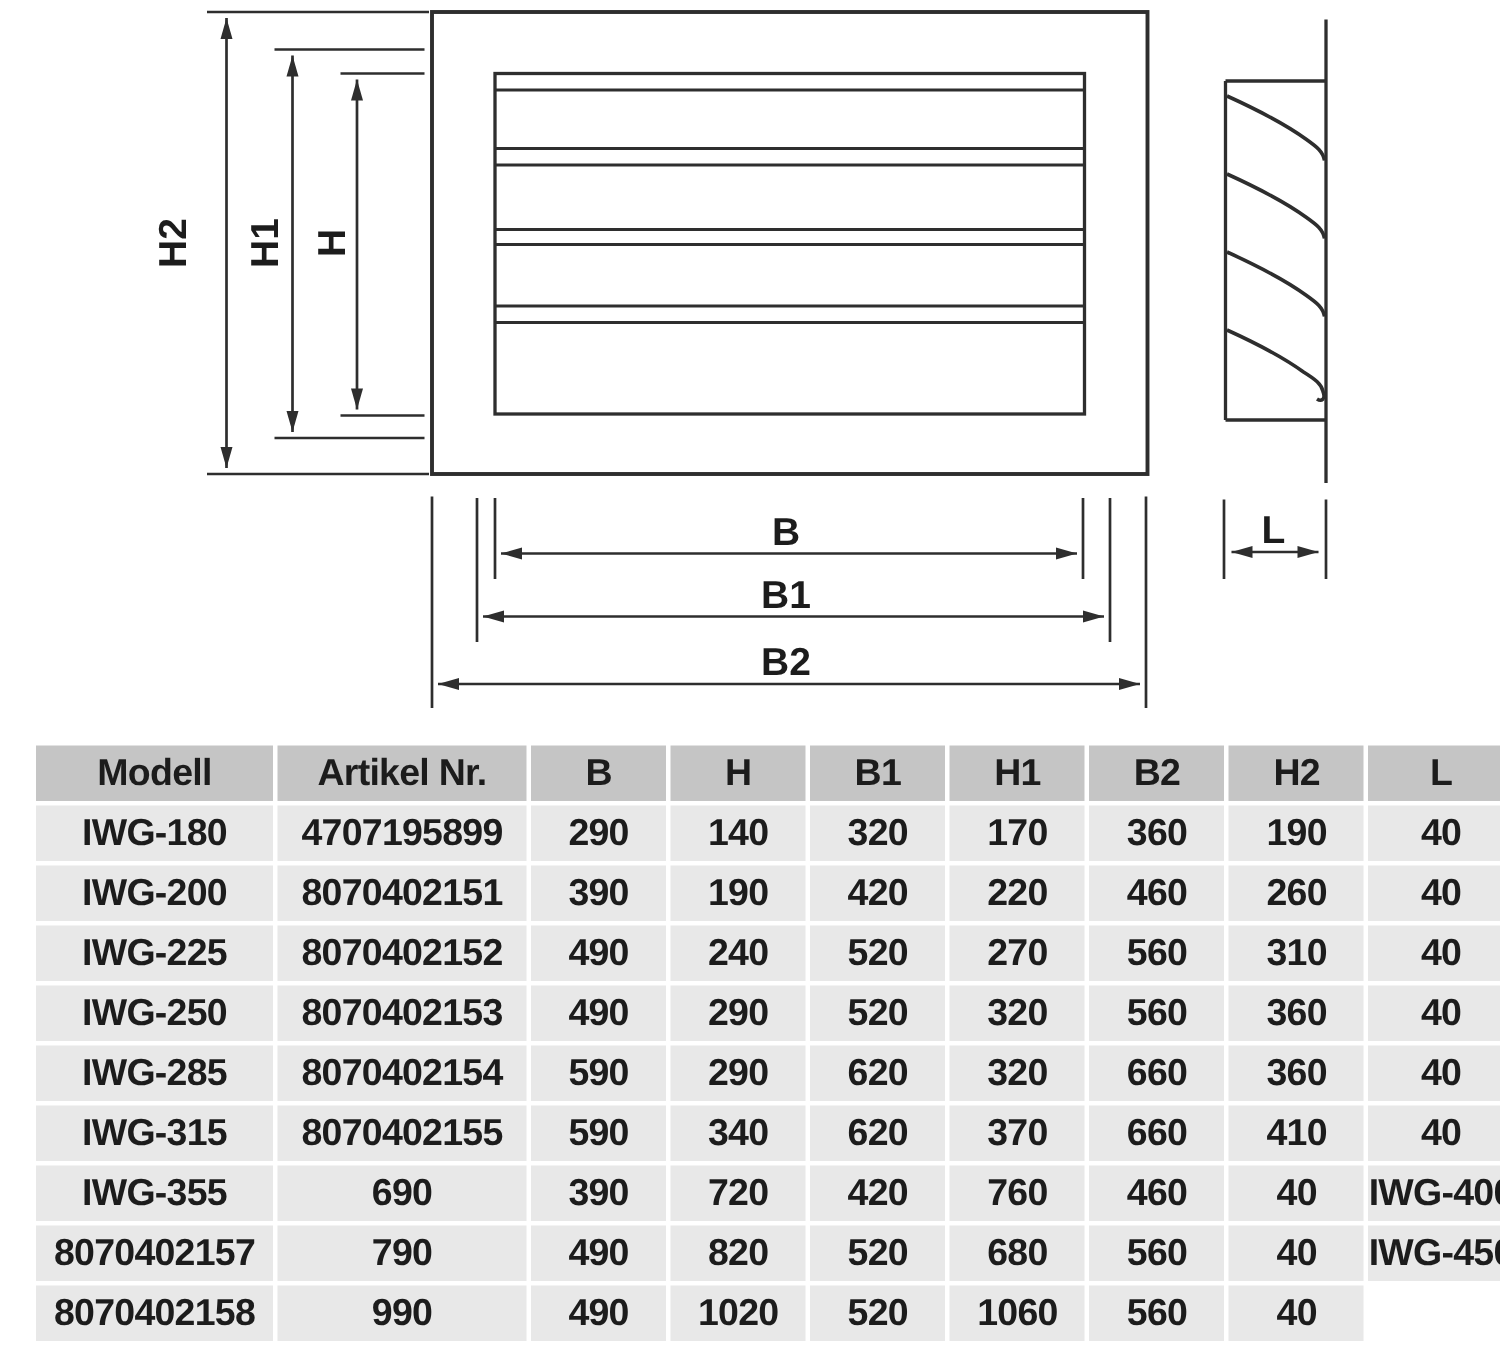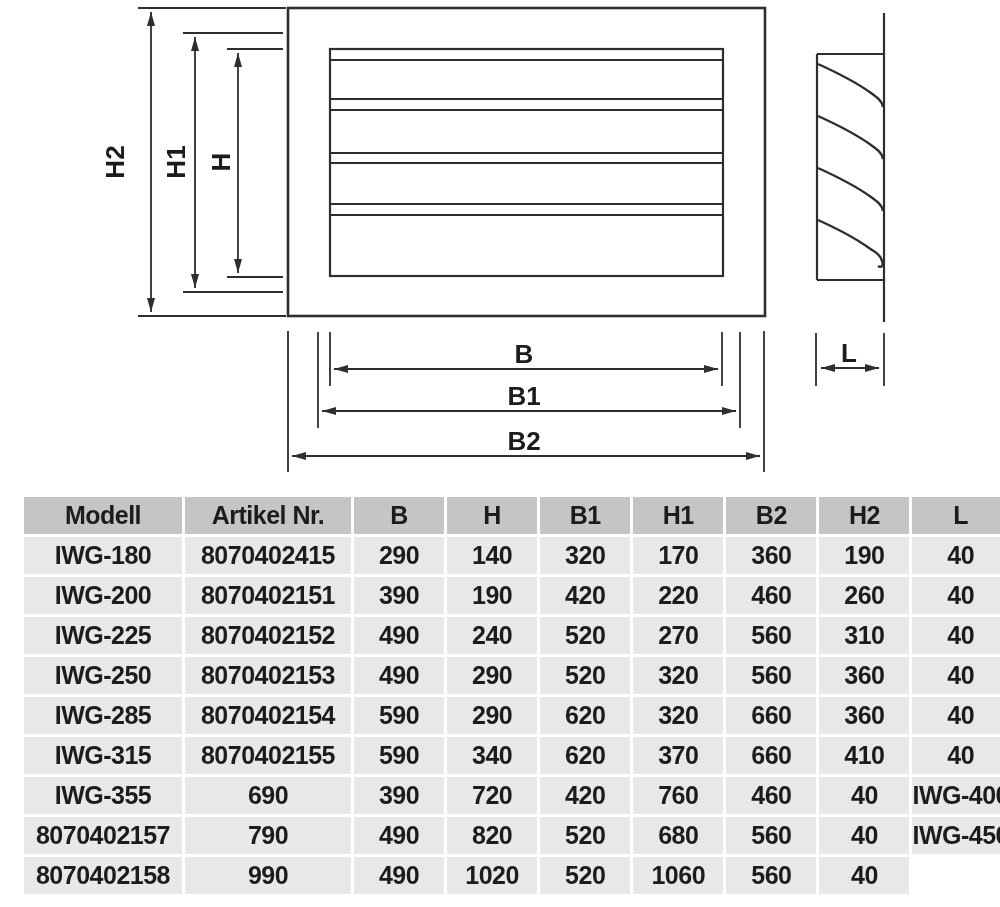--- a/index.html
+++ b/index.html
@@ -146,21 +146,21 @@
       <div class="cell head">Modell</div>
       <div class="cell head">Artikel Nr.</div>
       <div class="cell head">B</div>
       <div class="cell head">H</div>
       <div class="cell head">B1</div>
       <div class="cell head">H1</div>
       <div class="cell head">B2</div>
       <div class="cell head">H2</div>
       <div class="cell head">L</div>
       <div class="cell">IWG-180</div>
-      <div class="cell">8070402415</div>
+      <div class="cell">4707195899</div>
       <div class="cell">290</div>
       <div class="cell">140</div>
       <div class="cell">320</div>
       <div class="cell">170</div>
       <div class="cell">360</div>
       <div class="cell">190</div>
       <div class="cell">40</div>
       <div class="cell">IWG-200</div>
       <div class="cell">8070402151</div>
       <div class="cell">390</div>

